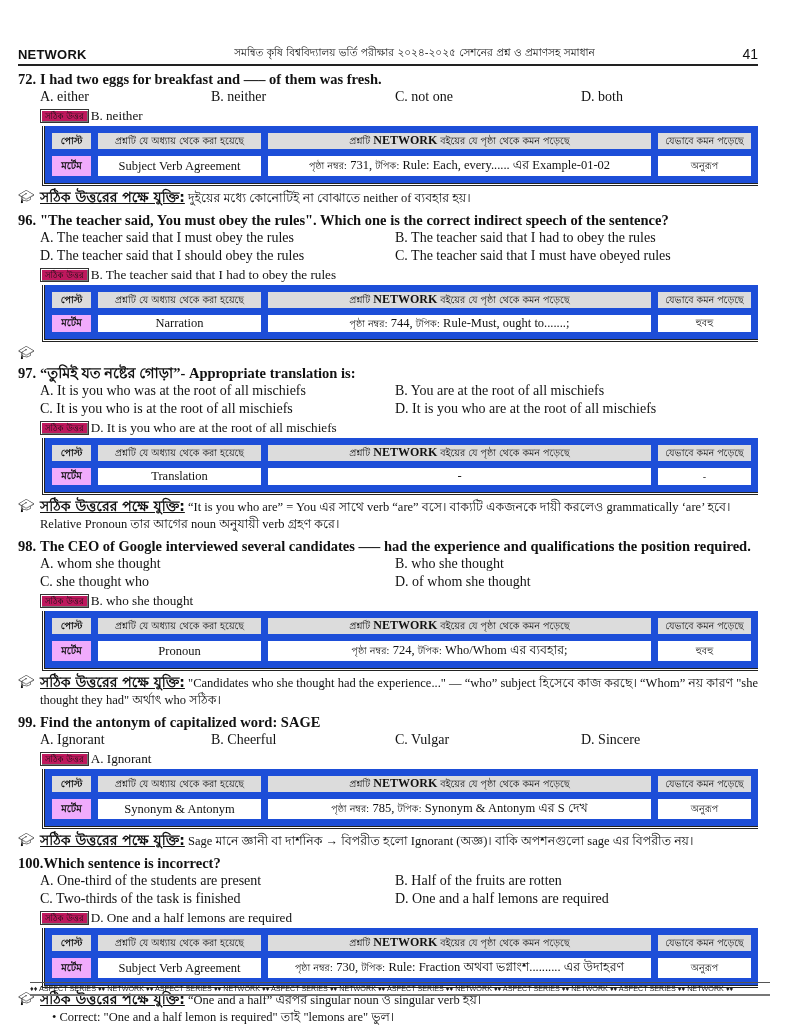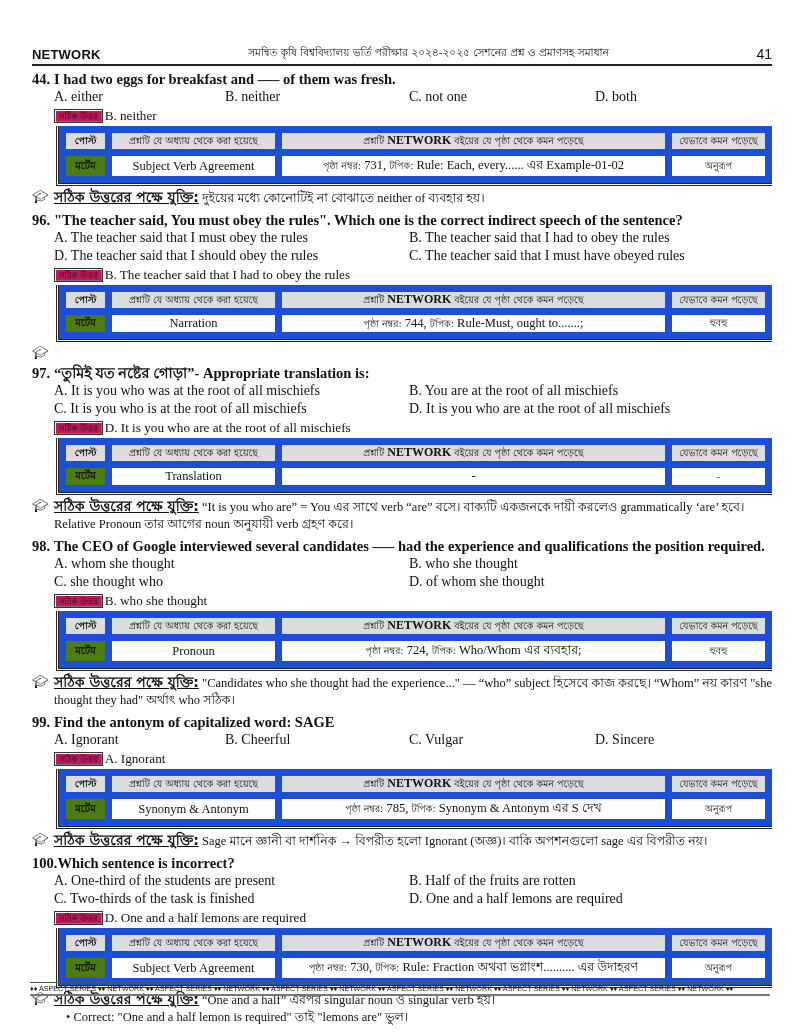--- a/index.html
+++ b/index.html
@@ -1,37 +1,37 @@
 <!DOCTYPE html>
 <html><head>
 <meta charset="utf-8">
 <style>
   * { box-sizing: border-box; margin: 0; padding: 0; }
   body { width: 800px; height: 1035px; background: #fff; font-family: "Liberation Serif", serif; color: #111; position: relative; overflow: hidden; }
-  .page { position: absolute; left: 32px; top: 48px; width: 740px; }
+  .page { position: absolute; left: 18px; top: 48px; width: 740px; }
   .header { display: flex; align-items: flex-end; justify-content: space-between; border-bottom: 2.5px solid #222; padding-bottom: 2px; height: 18px; }
   .header .brand { font-family: "Liberation Sans", sans-serif; font-weight: bold; font-size: 13px; letter-spacing: 0.2px; }
   .header .title { font-family: "DejaVu Sans", sans-serif; font-size: 10.5px; }
   .header .pageno { font-family: "Liberation Sans", sans-serif; font-weight: normal; font-size: 14px; }
   .q { margin-top: 4px; }
   .qtitle { font-weight: bold; font-size: 14.5px; line-height: 18px; white-space: nowrap; }
   .qnum { display: inline-block; min-width: 22px; }
   .opts { padding-left: 22px; display: grid; font-size: 14px; line-height: 18px; }
   .opts.four { grid-template-columns: 171px 184px 186px 180px; }
   .opts.two { grid-template-columns: 355px 370px; }
   .ans { padding-left: 22px; font-size: 13.2px; line-height: 17px; display: flex; align-items: center; margin-top: 1px; }
   .badge { display: inline-block; border: 1px solid #333; background: #be185d; box-shadow: inset 1px 1px 0 #fff, inset -1px -1px 0 #777; font-family: "DejaVu Sans", sans-serif; font-size: 8.5px; padding: 1px 4px; margin-right: 2px; height: 14px; line-height: 11px; }
   .tbl { margin-left: 24px; width: 716px; border-left: 3px double #222; border-bottom: 3px double #222; margin-top: 2px; }
   .tbl table { width: 100%; border-collapse: collapse; }
   .tbl td { border: 7px solid #1d4ed8; font-size: 12.5px; text-align: center; height: 19px; }
   .tbl tr.hd td { background: #dcdcdc; font-family: "DejaVu Sans", sans-serif; font-size: 9.5px; }
   .tbl tr.hd td.mid { font-family: "Liberation Serif", serif; font-size: 11px; }
   .tbl tr.hd td.mid b { font-size: 12px; }
   .tbl tr.bd td { height: 23px; }
-  .tbl td.side { background: #4d7c0f; width: 46px; font-family: "DejaVu Sans", sans-serif; font-size: 10px; font-weight: bold; }
+  .tbl td.side { background: #f0abfc; width: 46px; font-family: "DejaVu Sans", sans-serif; font-size: 10px; font-weight: bold; }
   .tbl td.c1 { width: 170px; }
   .tbl td.c3 { width: 100px; font-family: "DejaVu Sans", sans-serif; font-size: 9.5px; margin-top: 45px; }
   .bn { font-family: "DejaVu Sans", sans-serif; font-size: 9.5px; }
   .reason { font-size: 12.5px; line-height: 17px; margin-top: 3px; display: flex; }
   .reason .icon { width: 22px; flex: none; font-size: 13px; line-height: 15px; }
   .reason .rl { font-family: "DejaVu Sans", sans-serif; font-size: 14px; text-decoration: underline; font-weight: bold; white-space: nowrap; }
   .reason .rt { }
   .reason.justify .rt { text-align: justify; }
   .bullet { font-size: 12.5px; line-height: 17px; padding-left: 34px; }
   .footer { position: absolute; left: 30px; top: 982px; width: 740px; border-top: 1.5px solid #555; border-bottom: 2.5px solid #777; font-family: "Liberation Sans", sans-serif; font-size: 7.2px; line-height: 9px; padding: 1px 0; white-space: nowrap; overflow: hidden; color: #222; }
@@ -41,21 +41,21 @@
 
 <div class="page">
   <div class="header">
     <span class="brand">NETWORK</span>
     <span class="title">সমন্বিত কৃষি বিশ্ববিদ্যালয় ভর্তি পরীক্ষার ২০২৪-২০২৫ সেশনের প্রশ্ন ও প্রমাণসহ সমাধান</span>
     <span class="pageno">41</span>
   </div>
 
   <div id="questions">
       <div class="q">
-    <div class="qtitle"><span class="qnum">44.</span><span>I had two eggs for breakfast and —– of them was fresh.</span></div>
+    <div class="qtitle"><span class="qnum">72.</span><span>I had two eggs for breakfast and —– of them was fresh.</span></div>
     <div class="opts four">
           <span>A. either</span>
           <span>B. neither</span>
           <span>C. not one</span>
           <span>D. both</span>
         </div>
     <div class="ans">
       <span class="badge">সঠিক উত্তর</span>
       <span>B. neither</span>
     </div>

